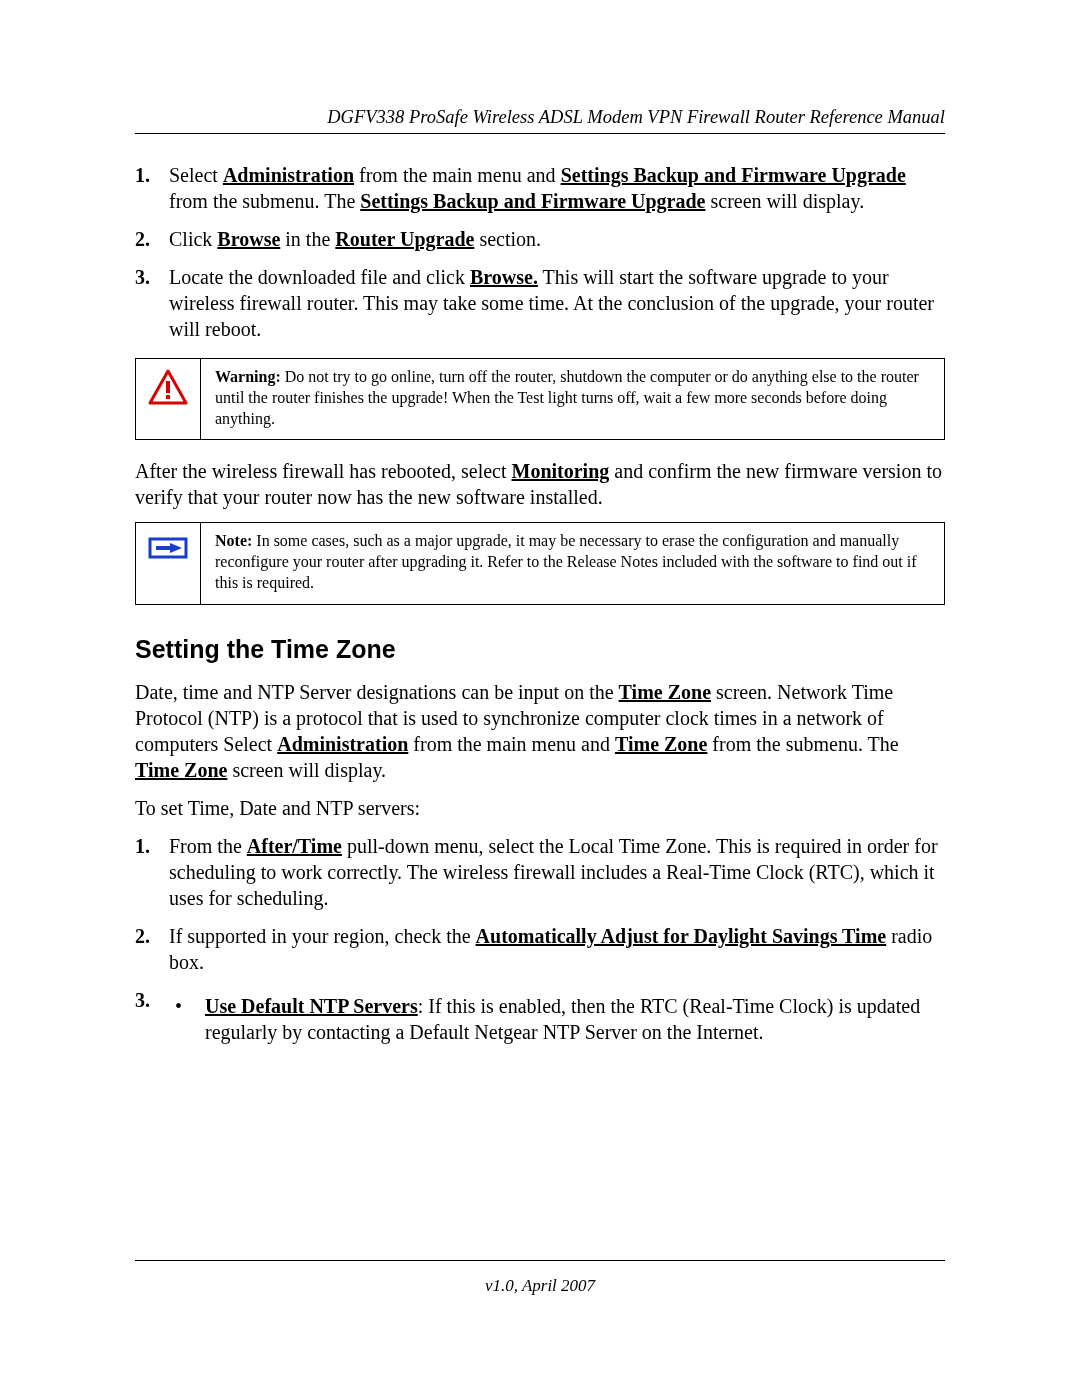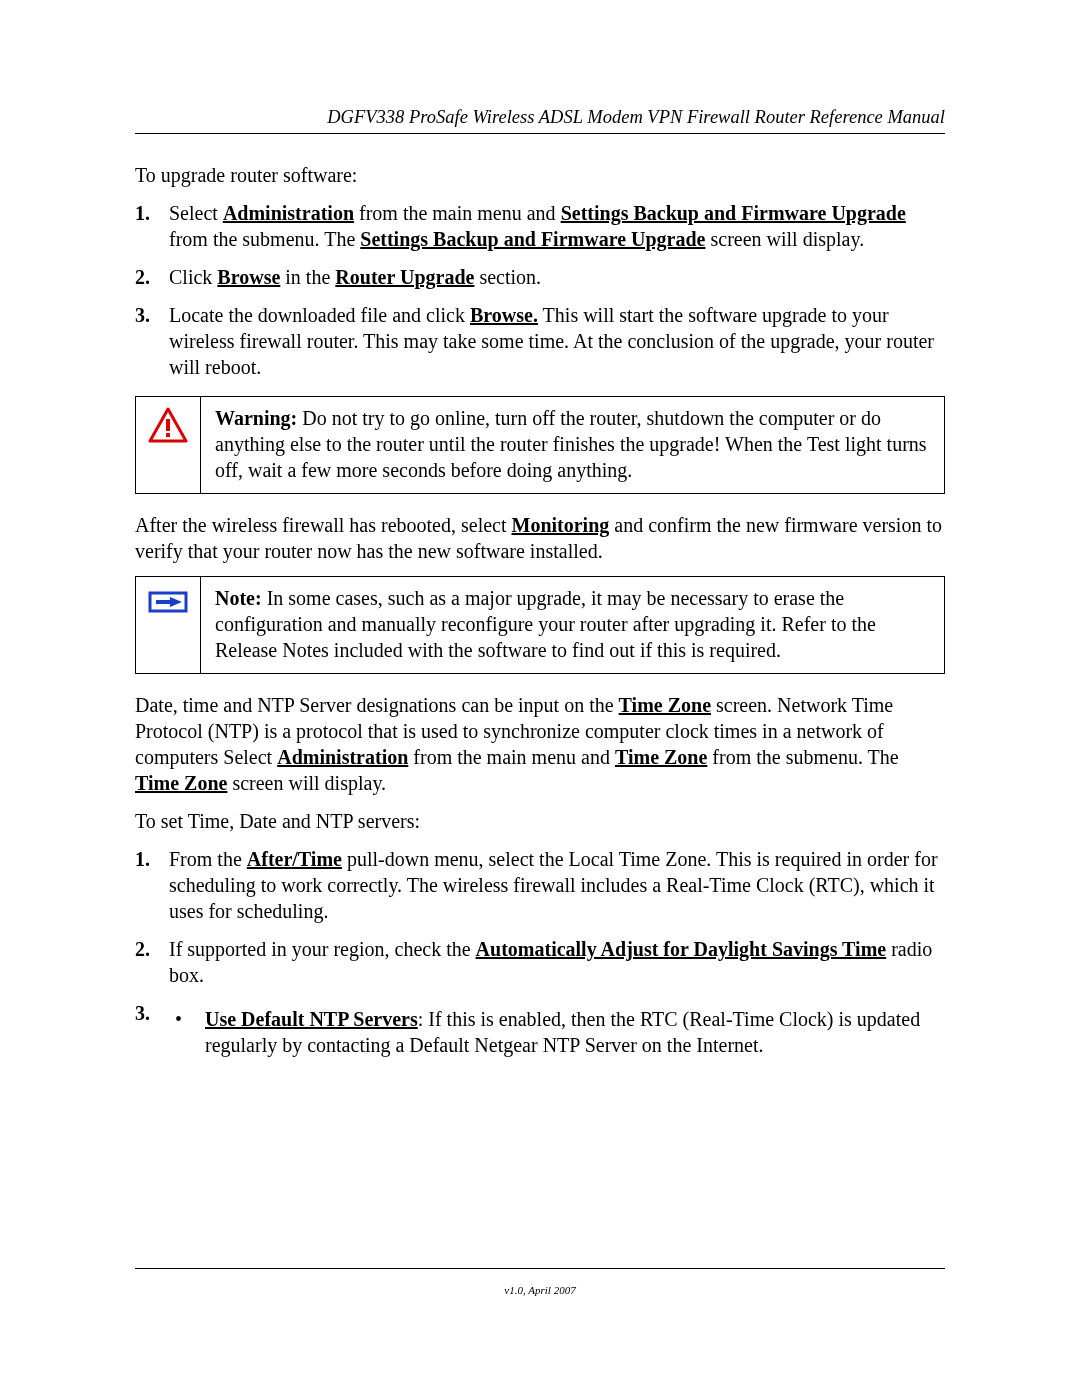--- a/index.html
+++ b/index.html
@@ -57,21 +57,21 @@
     border-right: 1px solid #000;
     width: 56px;
     display: flex;
     align-items: flex-start;
     justify-content: center;
     padding: 10px 4px;
   }
   .callout .textcell {
     padding: 8px 14px 10px 14px;
     flex: 1;
-    font-size: 20px;
+    font-size: 16px;
   }
   .callout .textcell .lbl {
     font-weight: bold;
   }
   h2.section {
     font-family: Arial, Helvetica, sans-serif;
     font-weight: bold;
     font-size: 25px;
     margin: 28px 0 14px 0;
   }
@@ -105,35 +105,34 @@
   }
   .footer-row {
     display: flex;
     justify-content: space-between;
     font-family: Arial, Helvetica, sans-serif;
     font-size: 17px;
   }
   .footer-version {
     text-align: center;
     font-style: italic;
-    font-size: 11px;
+    font-size: 17px;
     margin-top: 14px;
   }
   
   .run { display: inline; }
 </style>
 </head>
 <body>
 
 <div class="page">
 
   <div class="header-title">DGFV338 ProSafe Wireless ADSL Modem VPN Firewall Router Reference Manual</div>
   <hr class="hr">
 
-  <p class="para">To upgrade router software:</p>
 
   <ol class="steps">
     <li>
       <span class="num">1.</span>
       <span class="body">
         <span class="run">Select </span><span class="run bold">Administration</span><span class="run"> from the main menu and </span><span class="run bold">Settings Backup and Firmware Upgrade</span><span class="run"> from the submenu. The </span><span class="run bold">Settings Backup and Firmware Upgrade</span><span class="run"> screen will display.</span>
       </span>
     </li>
     <li>
       <span class="num">2.</span>
@@ -172,20 +171,21 @@
         <rect x="2" y="6" width="36" height="18" fill="none" stroke="#1a3ec8" stroke-width="3"></rect>
         <polygon points="8,15 22,15 22,10 34,15 22,20 22,15" fill="#1a3ec8"></polygon>
         <rect x="8" y="13" width="14" height="4" fill="#1a3ec8"></rect>
       </svg>
     </div>
     <div class="textcell">
       <span class="lbl">Note:</span><span> In some cases, such as a major upgrade, it may be necessary to erase the configuration and manually reconfigure your router after upgrading it. Refer to the Release Notes included with the software to find out if this is required.</span>
     </div>
   </div>
 
+  <h2 class="section">Setting the Time Zone</h2>
 
   <p class="para">
     <span class="run">Date, time and NTP Server designations can be input on the </span><span class="run bold">Time Zone</span><span class="run"> screen. Network Time Protocol (NTP) is a protocol that is used to synchronize computer clock times in a network of computers Select </span><span class="run bold">Administration</span><span class="run"> from the main menu and </span><span class="run bold">Time Zone</span><span class="run"> from the submenu. The </span><span class="run bold">Time Zone</span><span class="run"> screen will display.</span>
   </p>
 
   <p class="para">To set Time, Date and NTP servers:</p>
 
   <ol class="steps">
     <li>
       <span class="num">1.</span>

